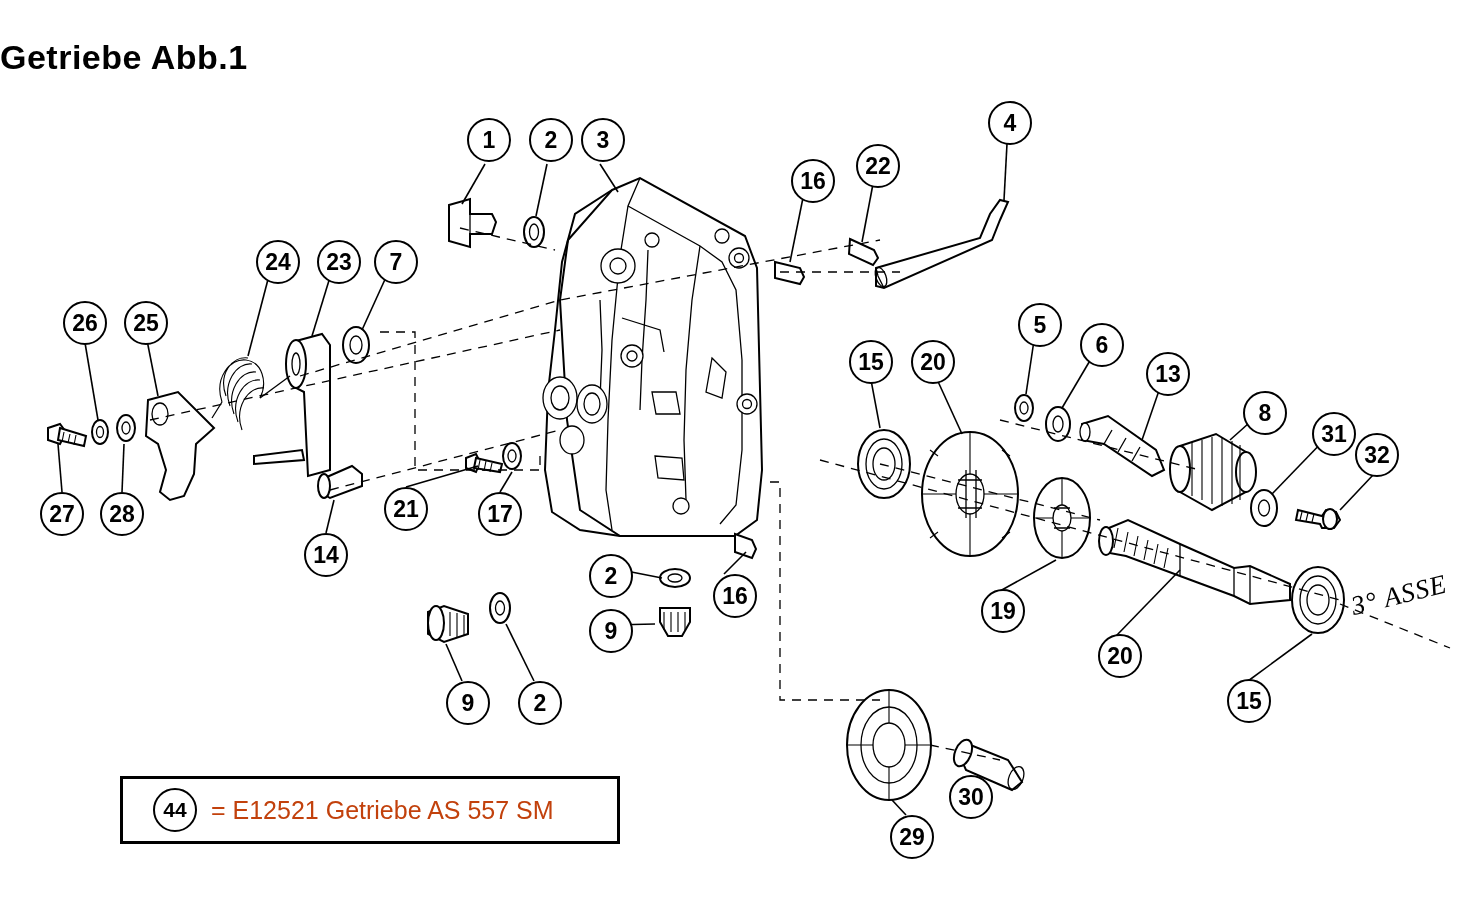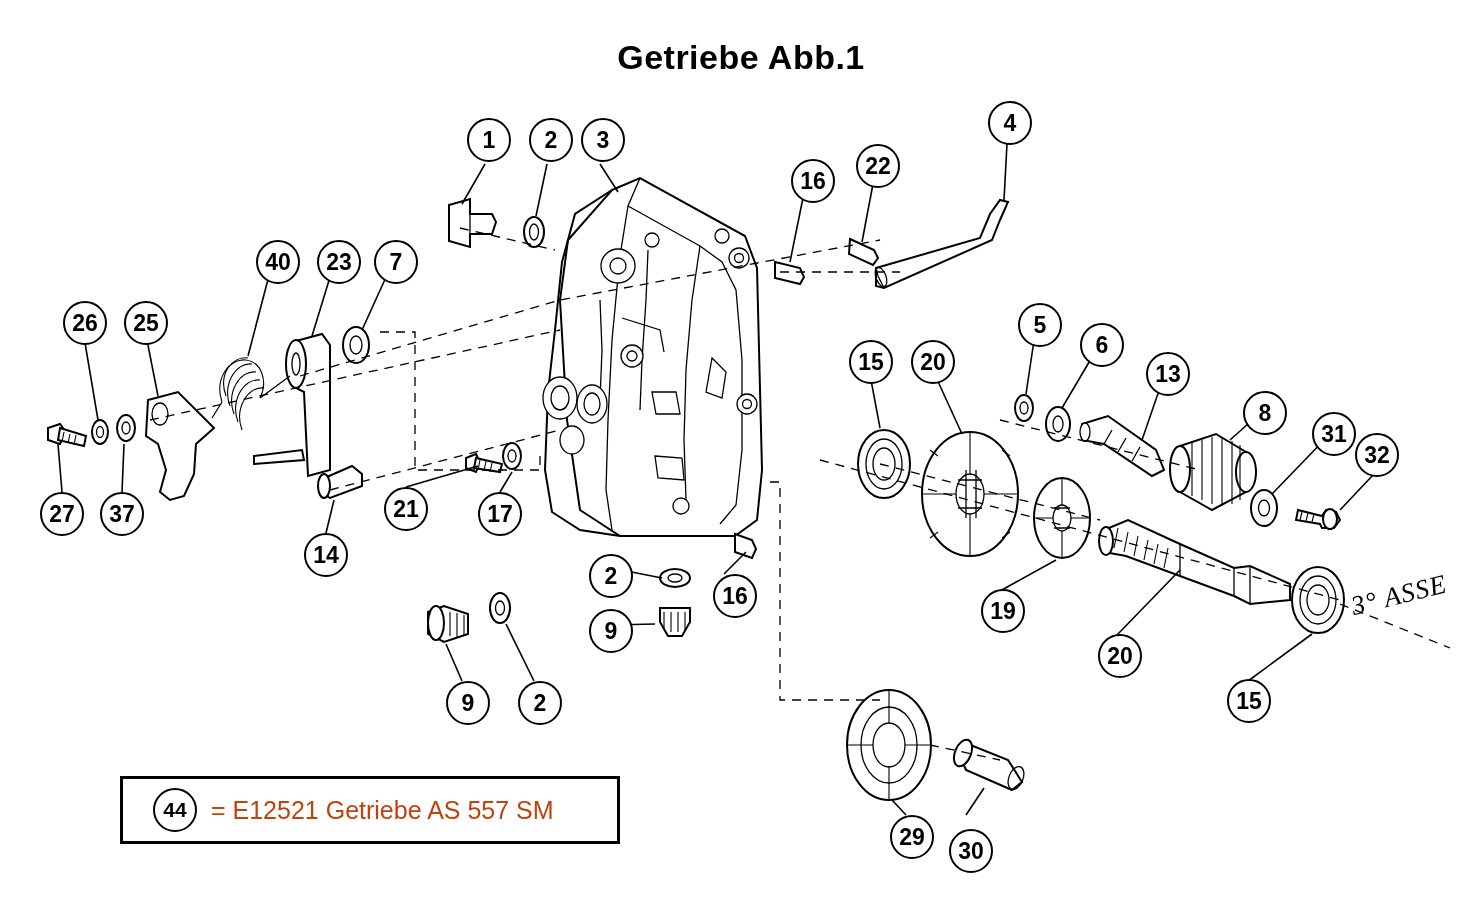--- a/index.html
+++ b/index.html
@@ -13,21 +13,20 @@
     height: 919px;
     background: #ffffff;
     font-family: "Liberation Sans", sans-serif;
     overflow: hidden;
   }
   #title {
     position: absolute;
     left: 0;
     top: 38px;
     width: 1482px;
-    text-align: center;
     font-size: 34px;
     font-weight: bold;
     color: #000;
     letter-spacing: 0.5px;
   }
   
   .callout {
     position: absolute;
     width: 44px;
     height: 44px;
@@ -370,48 +369,48 @@
     </g>
   </svg>
 
   <div id="callouts">
       <div class="callout" style="left: 467px; top: 118px;">1</div>
       <div class="callout" style="left: 529px; top: 118px;">2</div>
       <div class="callout" style="left: 581px; top: 118px;">3</div>
       <div class="callout" style="left: 791px; top: 159px;">16</div>
       <div class="callout" style="left: 856px; top: 144px;">22</div>
       <div class="callout" style="left: 988px; top: 101px;">4</div>
-      <div class="callout" style="left: 256px; top: 240px;">40</div>
+      <div class="callout" style="left: 256px; top: 240px;">24</div>
       <div class="callout" style="left: 317px; top: 240px;">23</div>
       <div class="callout" style="left: 374px; top: 240px;">7</div>
       <div class="callout" style="left: 63px; top: 301px;">26</div>
       <div class="callout" style="left: 124px; top: 301px;">25</div>
       <div class="callout" style="left: 1018px; top: 303px;">5</div>
       <div class="callout" style="left: 1080px; top: 323px;">6</div>
       <div class="callout" style="left: 849px; top: 340px;">15</div>
       <div class="callout" style="left: 911px; top: 340px;">20</div>
       <div class="callout" style="left: 1146px; top: 352px;">13</div>
       <div class="callout" style="left: 1243px; top: 391px;">8</div>
       <div class="callout" style="left: 1312px; top: 412px;">31</div>
       <div class="callout" style="left: 1355px; top: 433px;">32</div>
       <div class="callout" style="left: 40px; top: 492px;">27</div>
-      <div class="callout" style="left: 100px; top: 492px;">37</div>
+      <div class="callout" style="left: 100px; top: 492px;">28</div>
       <div class="callout" style="left: 384px; top: 487px;">21</div>
       <div class="callout" style="left: 478px; top: 492px;">17</div>
       <div class="callout" style="left: 304px; top: 533px;">14</div>
       <div class="callout" style="left: 589px; top: 554px;">2</div>
       <div class="callout" style="left: 713px; top: 574px;">16</div>
       <div class="callout" style="left: 589px; top: 609px;">9</div>
       <div class="callout" style="left: 981px; top: 589px;">19</div>
       <div class="callout" style="left: 1098px; top: 634px;">20</div>
       <div class="callout" style="left: 1227px; top: 679px;">15</div>
       <div class="callout" style="left: 446px; top: 681px;">9</div>
       <div class="callout" style="left: 518px; top: 681px;">2</div>
       <div class="callout" style="left: 890px; top: 815px;">29</div>
-      <div class="callout" style="left: 949px; top: 829px;">30</div>
+      <div class="callout" style="left: 949px; top: 775px;">30</div>
     </div>
 
   <div id="legend">
     <div class="lg-bubble">44</div>
     <div class="lg-text">= E12521 Getriebe AS 557 SM</div>
   </div>
 
   <div id="axis-label">3° ASSE</div>
 
 </div>

